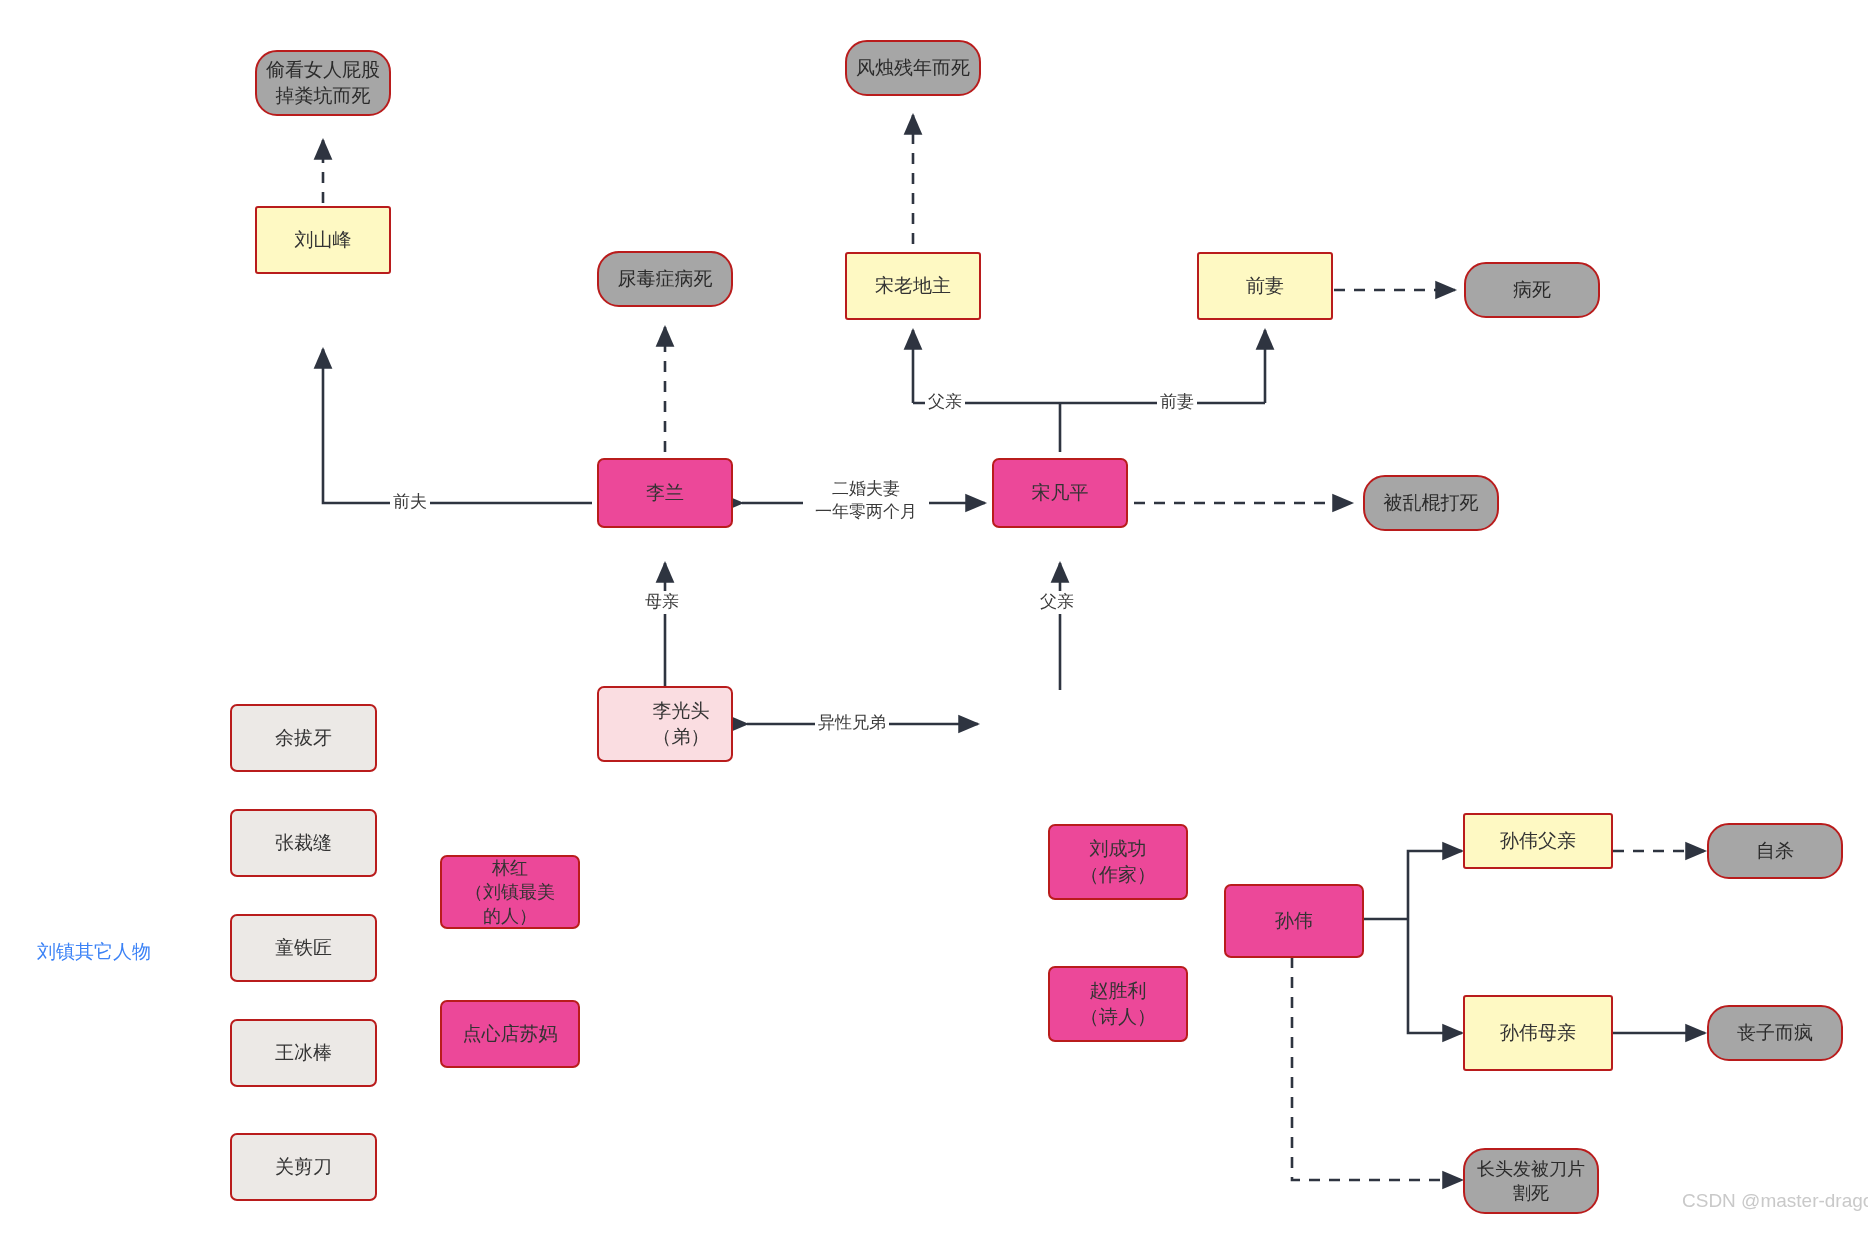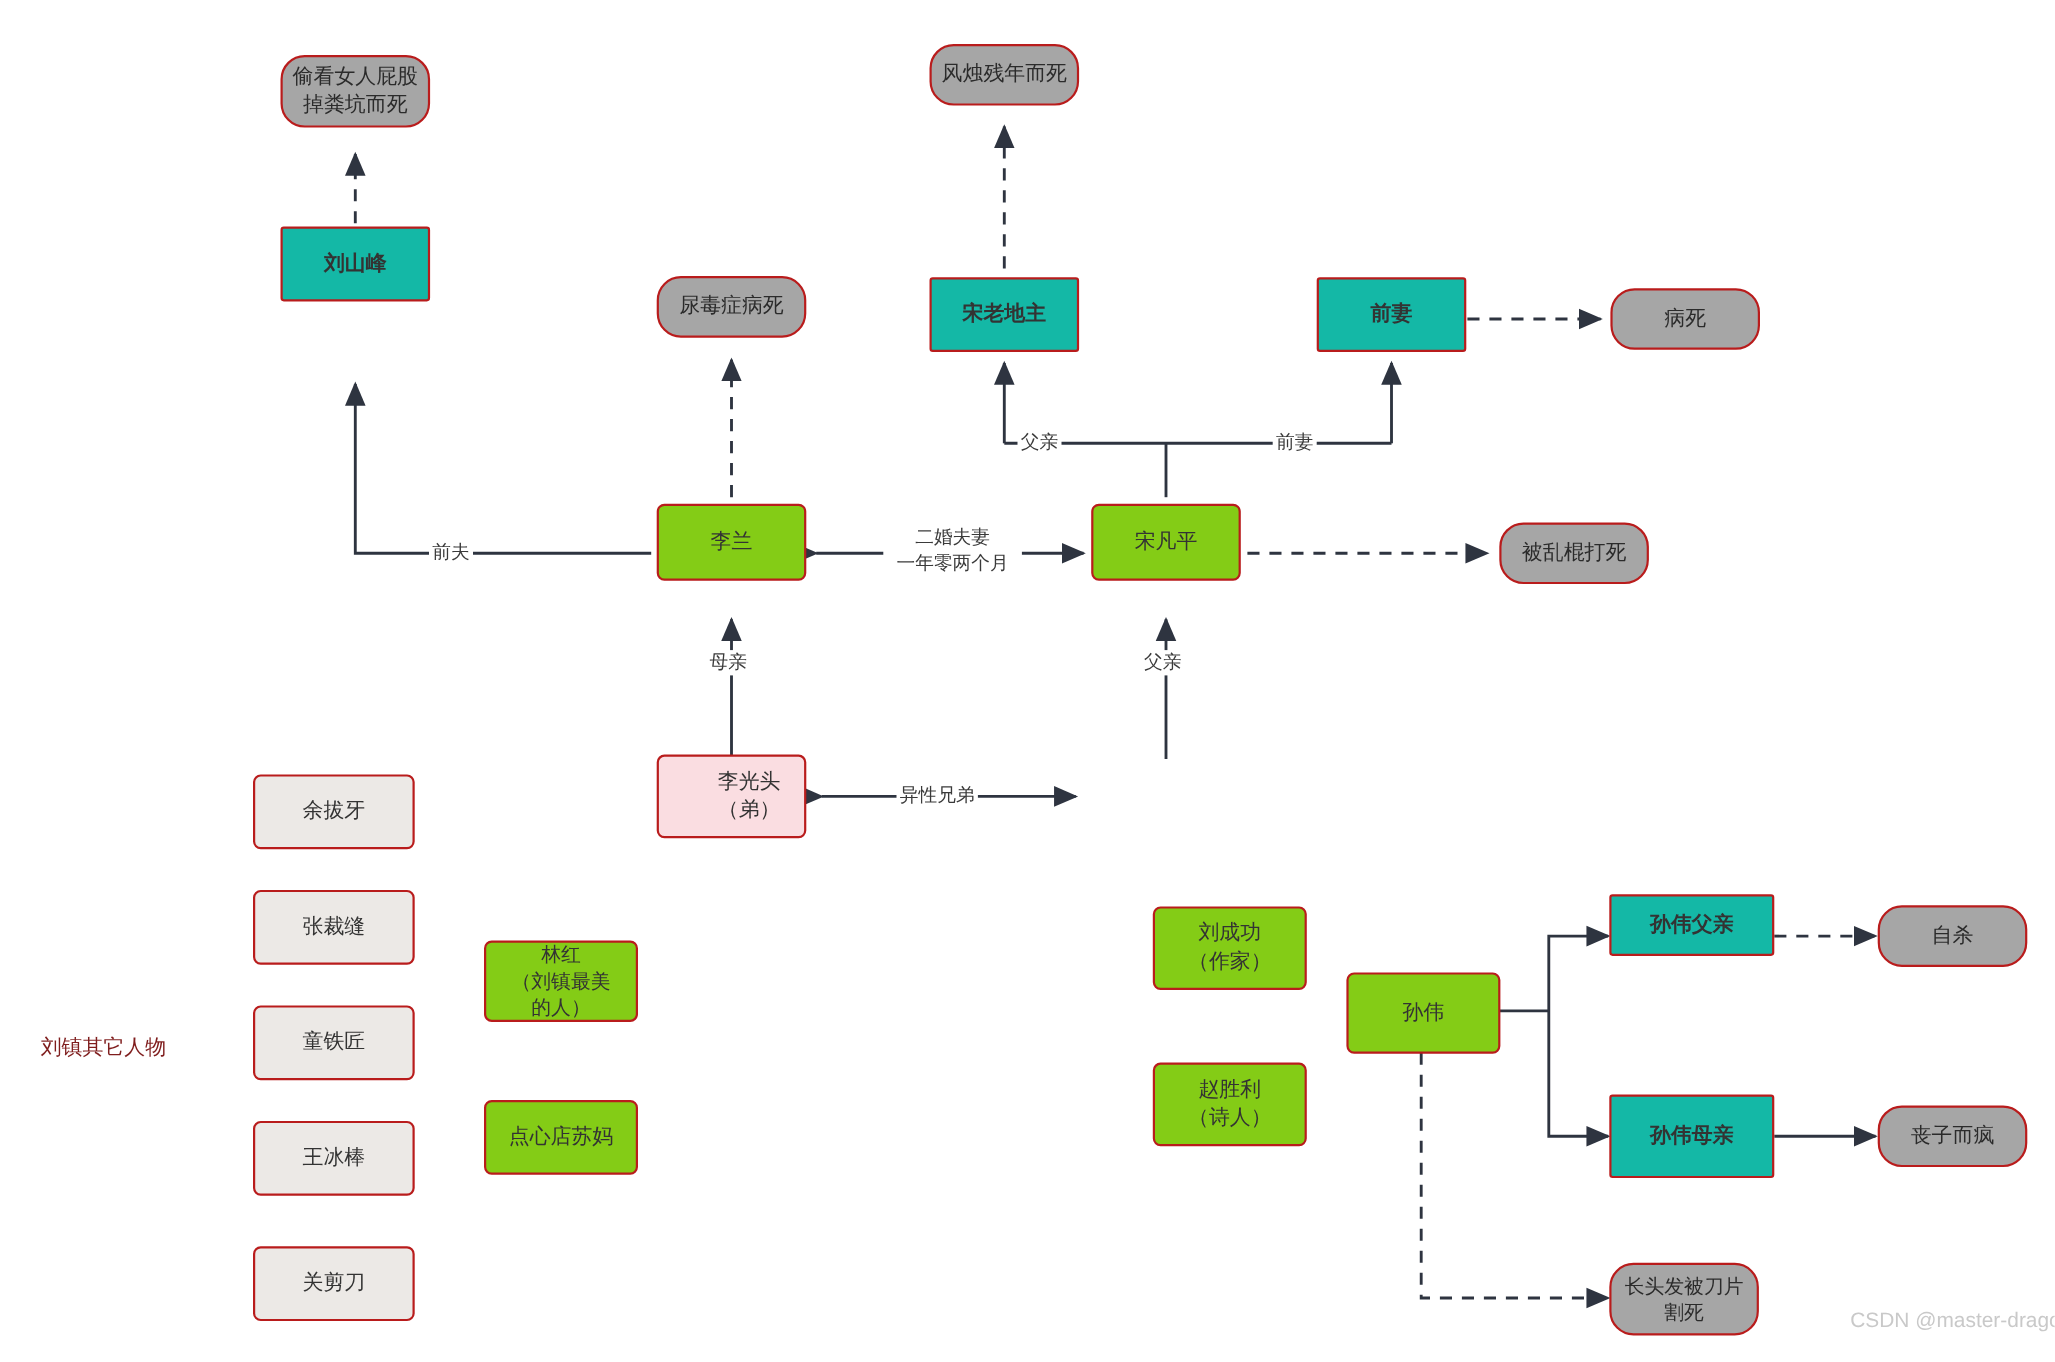--- a/index.html
+++ b/index.html
@@ -27,43 +27,43 @@
     align-items:center;
     justify-content:center;
     text-align:center;
     border:2px solid #b91c1c;
     color:#333333;
     font-size:19px;
     line-height:1.35;
     white-space:pre-line;
     z-index:3;
   }
-  .n-white{background:#14b8a6;border-radius:3px;font-weight:bold;}
-  .n-cream{background:#84cc16;border-radius:7px;}
+  .n-white{background:#fef9c3;border-radius:3px;}
+  .n-cream{background:#ec4899;border-radius:7px;}
   .n-pink{background:#fadde1;border-radius:7px;}
   .n-gray{background:#ece9e6;border-radius:7px;}
   .n-death{
     background:#a6a6a6;
     border-radius:22px;
     color:#2b2b2b;
   }
   .edge-label{
     position:absolute;
     background:#ffffff;
     color:#3a3a3a;
     font-size:17px;
     line-height:1.35;
     text-align:center;
     white-space:pre-line;
     padding:0 3px;
     z-index:4;
   }
   .group-label{
     position:absolute;
-    color:#7f1d1d;
+    color:#3b82f6;
     font-size:19px;
     white-space:nowrap;
     z-index:4;
     text-align:center;
   }
   .watermark{
     position:absolute;
     color:#c9c9c9;
     font-size:19px;
     white-space:nowrap;

